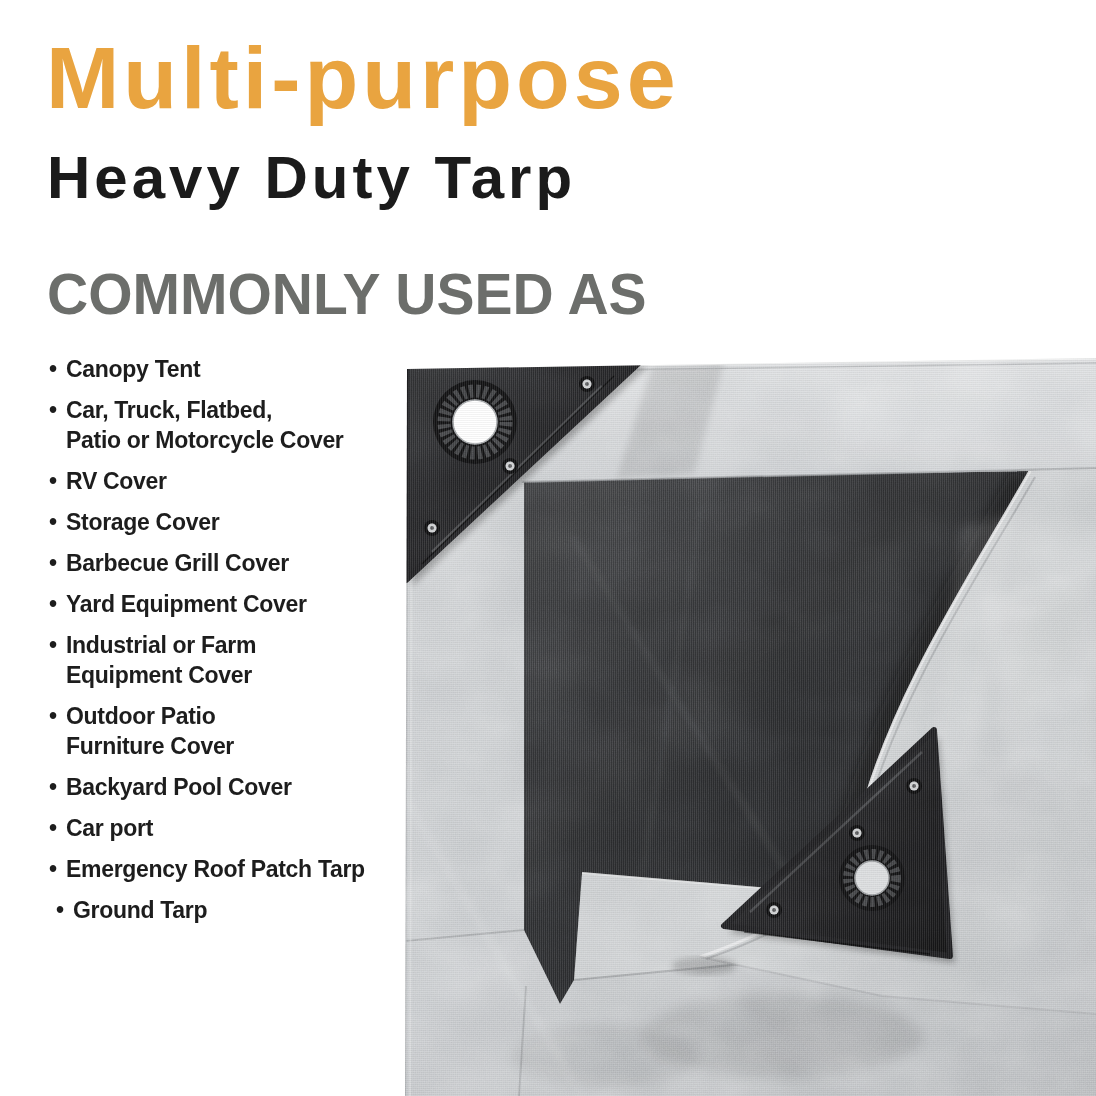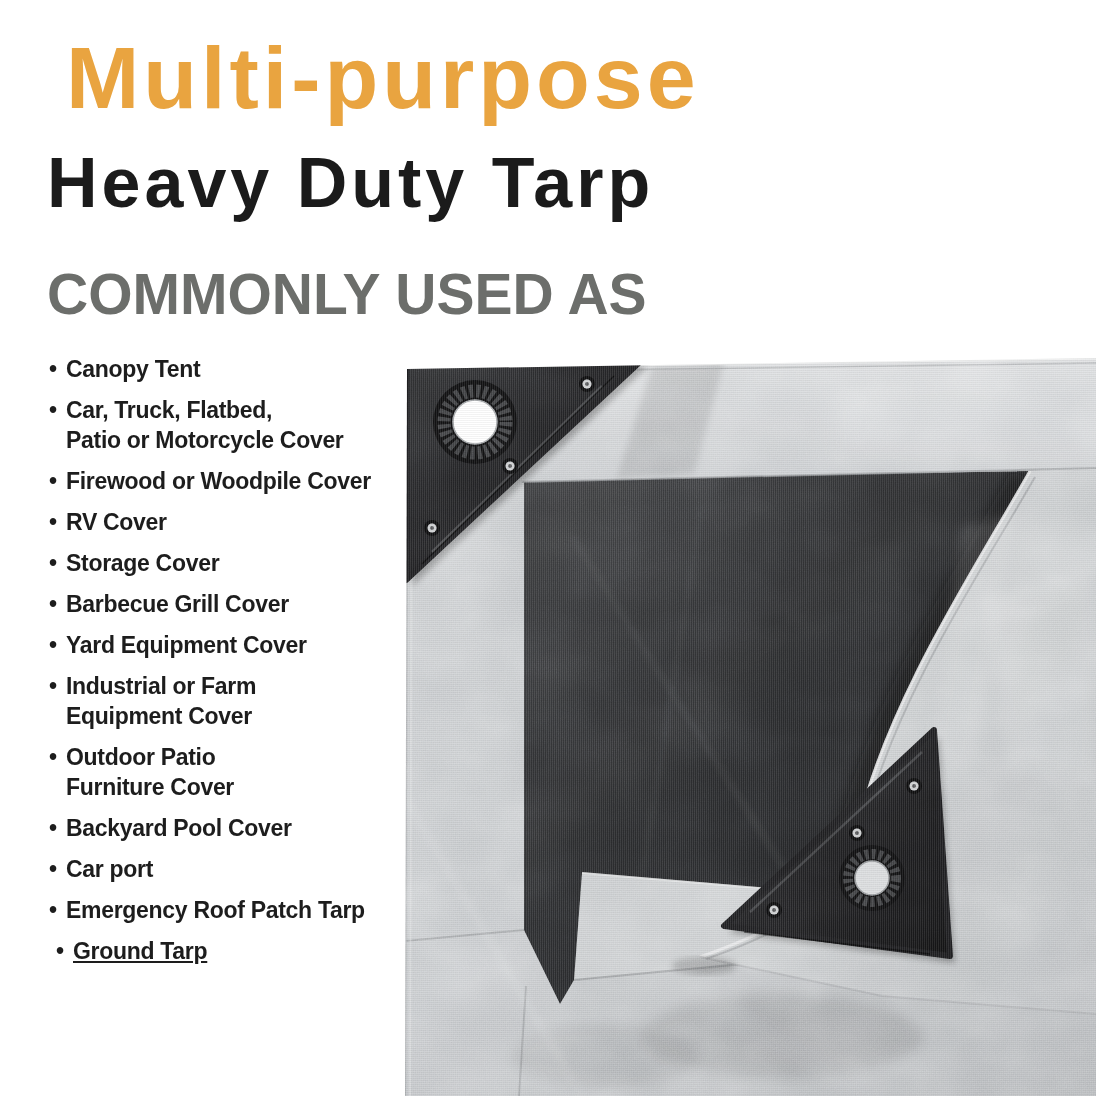--- a/index.html
+++ b/index.html
@@ -13,66 +13,65 @@
   *{margin:0;padding:0;box-sizing:border-box;}
   html,body{background:var(--page-bg);}
   body{font-family:"Liberation Sans", sans-serif;}
   .canvas{
     position:relative;width:1096px;height:1096px;margin:0 auto;
     background:var(--page-bg);overflow:hidden;
   }
   .title{
     position:absolute;left:46px;top:34px;
     font-size:88px;font-weight:700;letter-spacing:4px;line-height:1;
-    color:var(--accent-orange);white-space:nowrap;margin-left:20px;
+    color:var(--accent-orange);white-space:nowrap;
   }
   .subtitle{
     position:absolute;left:47px;top:148px;
-    font-size:70px;font-weight:700;letter-spacing:4px;line-height:1;
+    font-size:60px;font-weight:700;letter-spacing:4px;line-height:1;
     color:var(--heading-black);white-space:nowrap;
   }
   .section-heading{
     position:absolute;left:47px;top:266px;
     font-size:57px;font-weight:700;letter-spacing:0;line-height:1;
     color:var(--section-gray);white-space:nowrap;
   }
   ul.uses{
     position:absolute;left:49px;top:354px;width:356px;
     list-style:none;
   }
   ul.uses li{
     position:relative;padding-left:17px;margin-bottom:11px;
     font-size:23px;font-weight:700;line-height:30px;letter-spacing:-0.3px;
     color:var(--list-black);white-space:pre-line;
   }
   ul.uses li::before{
     content:"\2022";position:absolute;left:0;top:0;
     font-size:23px;line-height:30px;color:var(--list-black);
   }
-  ul.uses li.indent-sm{padding-left:24px;text-decoration:underline;}
+  ul.uses li.indent-sm{padding-left:24px;}
   ul.uses li.indent-sm::before{left:7px;}
   .photo{
     position:absolute;left:402px;top:356px;width:694px;height:740px;
   }
   .photo svg{display:block;width:100%;height:100%;}
 </style>
 </head>
 <body>
 
 <div class="canvas">
 
   <h1 class="title">Multi-purpose</h1>
   <h2 class="subtitle">Heavy Duty Tarp</h2>
   <h3 class="section-heading">COMMONLY USED AS</h3>
 
   <ul class="uses">
     <li>Canopy Tent</li>
     <li>Car, Truck, Flatbed,
 Patio or Motorcycle Cover</li>
-    <li>Firewood or Woodpile Cover</li>
     <li>RV Cover</li>
     <li>Storage Cover</li>
     <li>Barbecue Grill Cover</li>
     <li>Yard Equipment Cover</li>
     <li>Industrial or Farm
 Equipment Cover</li>
     <li>Outdoor Patio
 Furniture Cover</li>
     <li>Backyard Pool Cover</li>
     <li>Car port</li>

